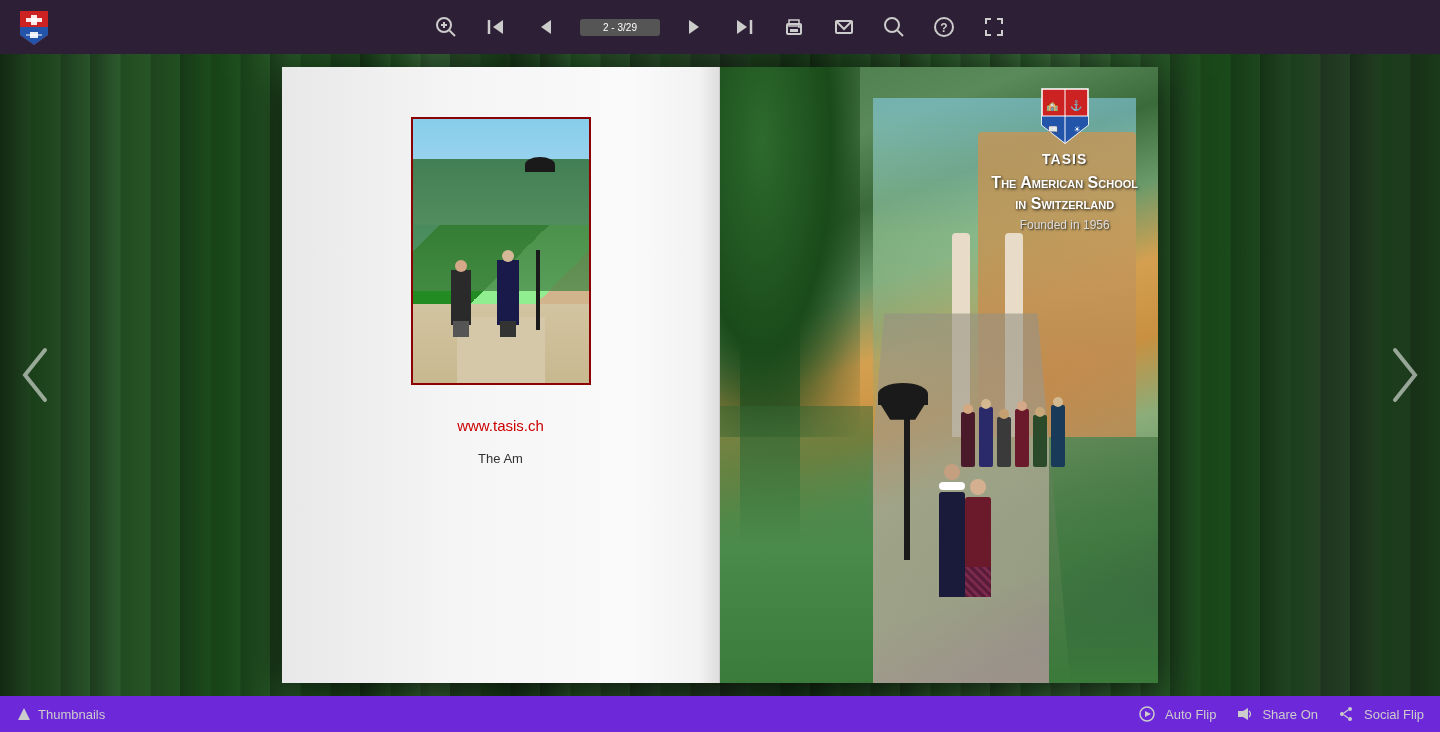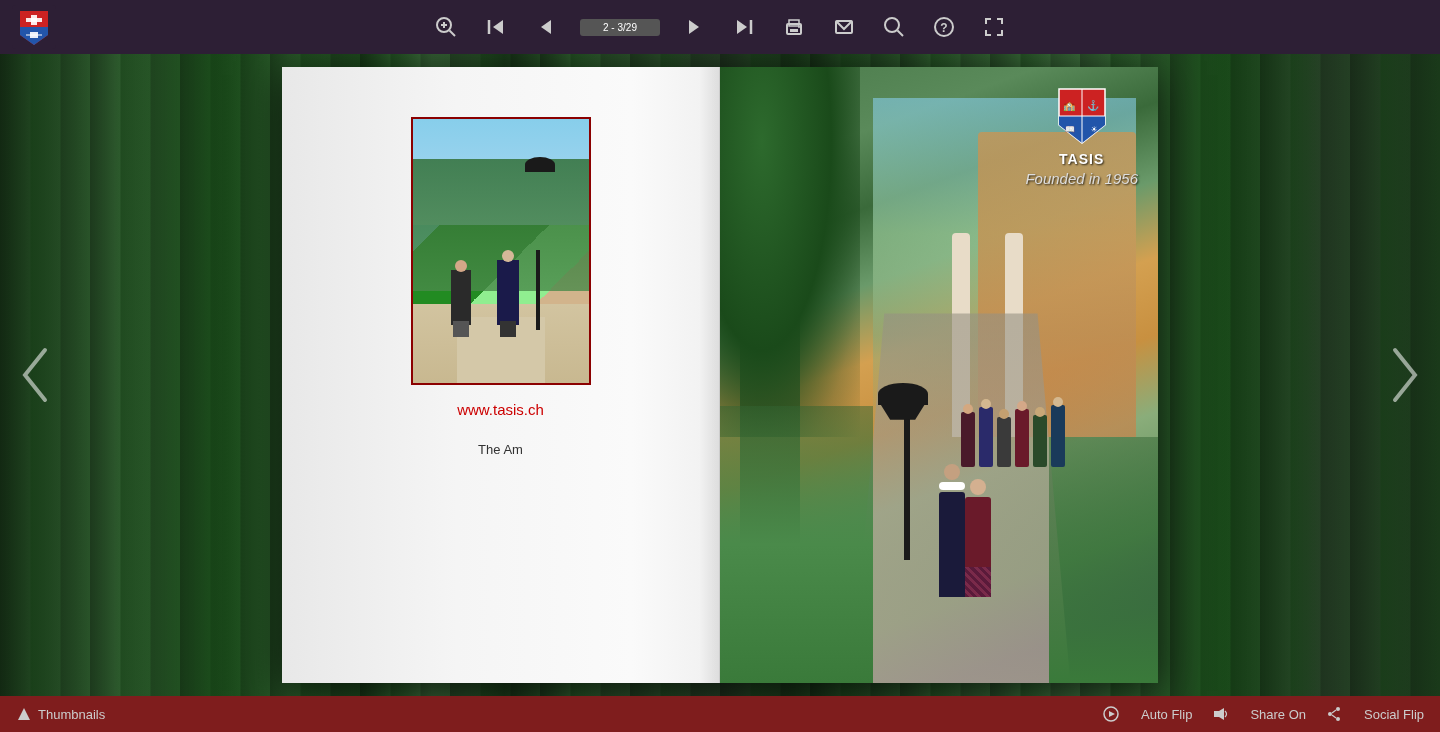--- a/index.html
+++ b/index.html
@@ -154,27 +154,27 @@
         #228b22 30%, #228b22 55%,
         #90ee90 55%, #90ee90 70%,
         #d2b48c 70%, #d2b48c 100%
       );
       position: relative;
     }
 
     .page-url {
       color: #cc0000;
       font-size: 15px;
-      margin-top: 16px;
+      margin-top: 32px;
       text-decoration: none;
     }
     .page-subtitle {
       color: #333;
       font-size: 13px;
-      margin-top: 24px;
+      margin-top: 17px;
     }
 
     
     #page-right {
       width: 438px;
       height: 616px;
       position: relative;
       overflow: hidden;
       background: #556;
     }
@@ -219,32 +219,31 @@
       font-size: 16px;
       font-weight: bold;
       color: white;
       text-align: center;
       text-shadow: 1px 1px 3px rgba(0,0,0,0.9);
       margin-top: 6px;
       font-variant: small-caps;
       line-height: 1.3;
     }
     .school-founded {
-      font-size: 15px;
+      font-size: 12px;
       color: #ddd;
-      font-style: italic;
       text-shadow: 1px 1px 2px rgba(0,0,0,0.8);
       margin-top: 3px;
     }
 
     
     #bottom-bar {
       width: 100%;
       height: 36px;
-      background: #7f1d1d;
+      background: #6d28d9;
       display: flex;
       align-items: center;
       padding: 0 16px;
       position: relative;
     }
 
     .bottom-left {
       display: flex;
       align-items: center;
       gap: 6px;
@@ -257,21 +256,21 @@
       position: absolute;
       right: 16px;
       display: flex;
       align-items: center;
       gap: 20px;
     }
 
     .bottom-btn {
       display: flex;
       align-items: center;
-      gap: 22px;
+      gap: 10px;
       color: #ccc;
       font-size: 13px;
       cursor: pointer;
     }
 
     
     .logo-shield {
       width: 44px;
       height: 44px;
     }
@@ -501,20 +500,24 @@
 
           <line x1="2" y1="29" x2="48" y2="29" stroke="white" stroke-width="1"></line>
           <line x1="25" y1="2" x2="25" y2="56" stroke="white" stroke-width="1"></line>
 
           <text x="13" y="22" text-anchor="middle" fill="white" font-size="10">🏫</text>
           <text x="37" y="22" text-anchor="middle" fill="white" font-size="10">⚓</text>
           <text x="13" y="45" text-anchor="middle" fill="white" font-size="8">📖</text>
           <text x="37" y="45" text-anchor="middle" fill="white" font-size="8">☀</text>
         </svg>
         <div class="tasis-text">TASIS</div>
+        <div class="school-title">
+          <span>The American School</span><br>
+          <span>in Switzerland</span>
+        </div>
         <div class="school-founded">Founded in 1956</div>
       </div>
 
     </div>
   </div>
 
   <div class="nav-arrow" id="nav-right">
     <svg width="30" height="60" viewBox="0 0 30 60" fill="none">
       <polyline points="5,5 25,30 5,55" stroke="rgba(255,255,255,0.55)" stroke-width="4" fill="none" stroke-linecap="round"></polyline>
     </svg>

